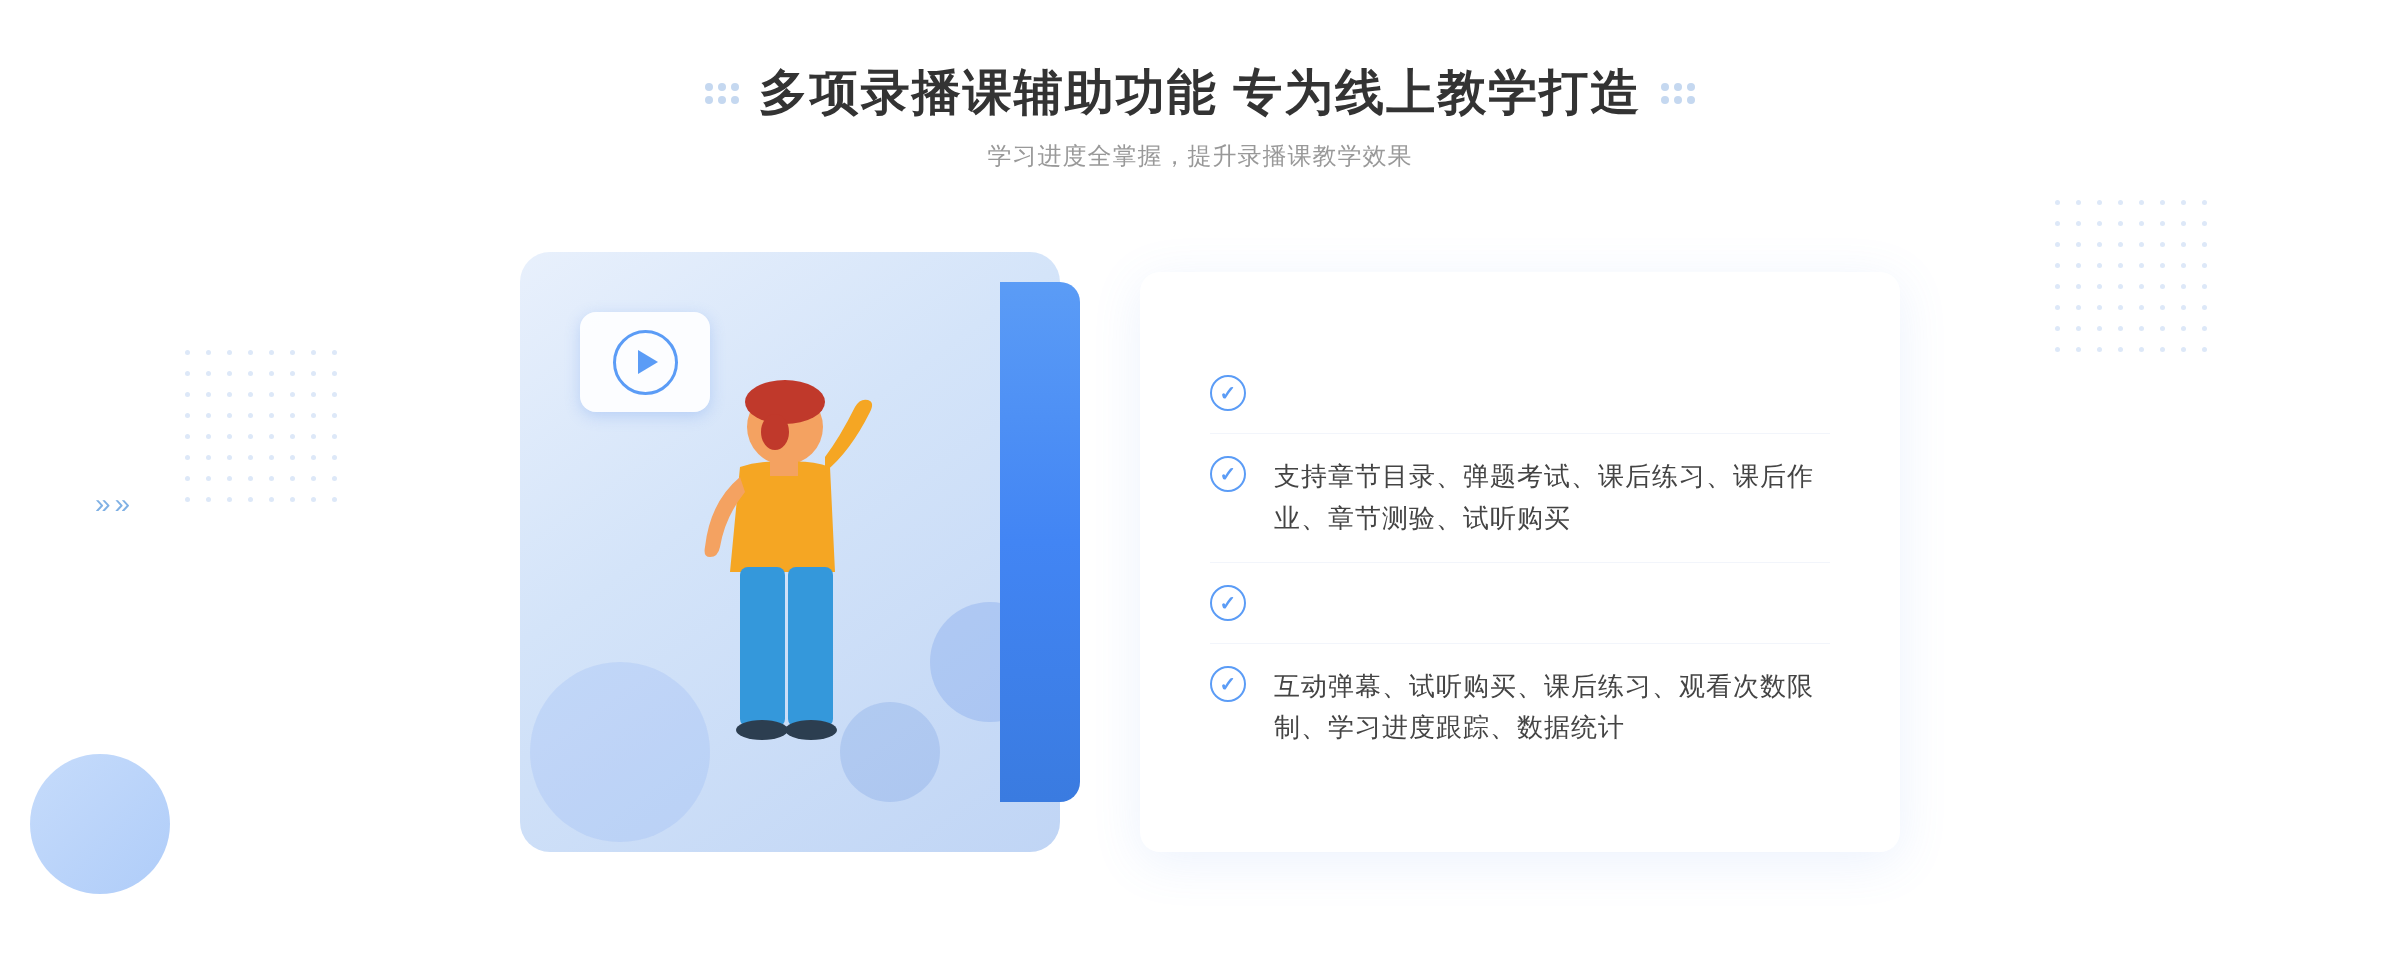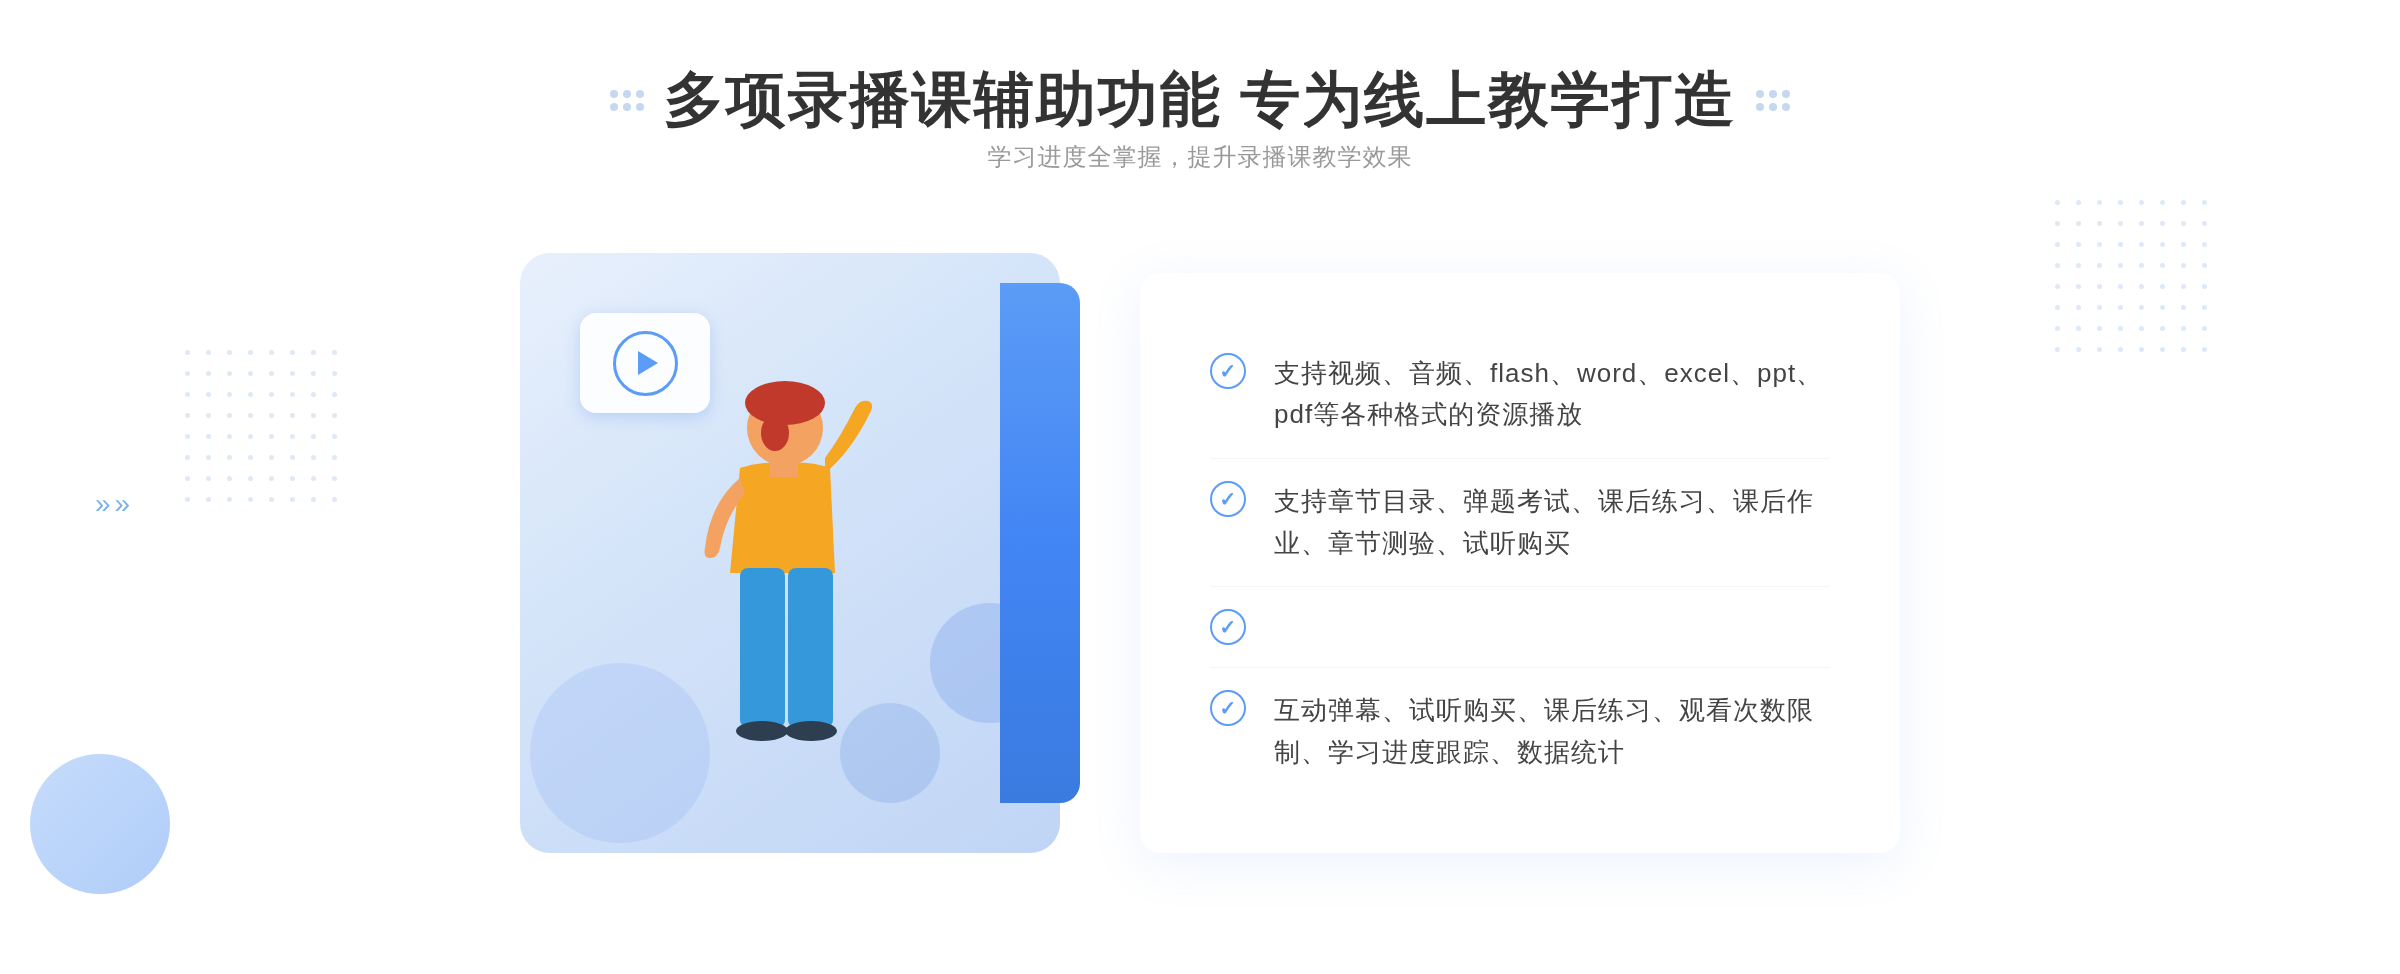--- a/index.html
+++ b/index.html
@@ -96,29 +96,30 @@
     }
 
     .header-dot {
       width: 8px;
       height: 8px;
       border-radius: 50%;
       background: #c5d8f0;
     }
 
     .main-title {
-      font-size: 60px;
+      font-size: 49px;
       font-weight: 600;
       color: #333333;
       letter-spacing: 2px;
     }
 
     .subtitle {
       font-size: 24px;
       color: #999999;
+      margin-top: 14px;
       letter-spacing: 1px;
     }
 
     
     .content-area {
       display: flex;
       align-items: center;
       width: 1400px;
       position: relative;
     }
@@ -511,21 +512,20 @@
         </svg>
       </div>
     </div>
 
     <div class="features-card">
       <div id="feature-items-container">
       <div class="feature-item">
             <div class="check-circle">
               <span class="check-mark">✓</span>
             </div>
-            <span class="feature-text">支持视频、音频、flash、word、excel、ppt、pdf等各种格式的资源播放</span>
           </div>
           <div class="feature-item">
             <div class="check-circle">
               <span class="check-mark">✓</span>
             </div>
             <span class="feature-text">支持章节目录、弹题考试、课后练习、课后作业、章节测验、试听购买</span>
           </div>
           <div class="feature-item">
             <div class="check-circle">
               <span class="check-mark">✓</span>

